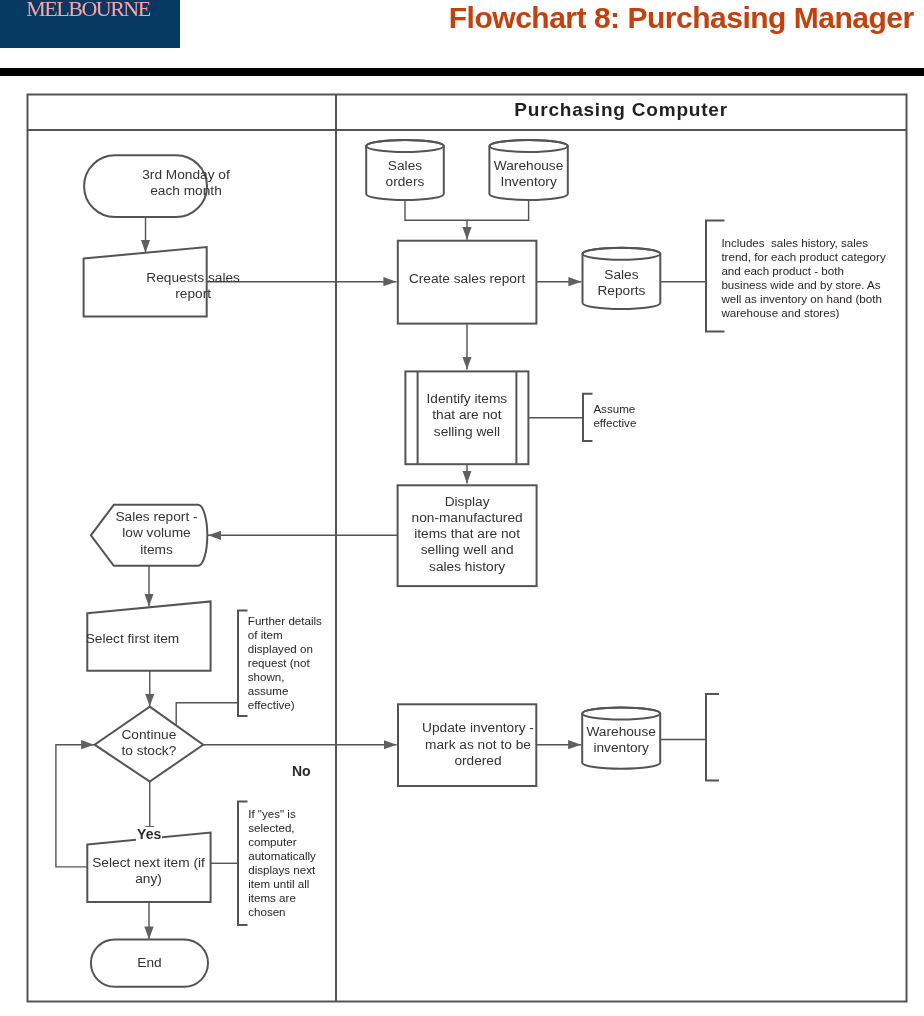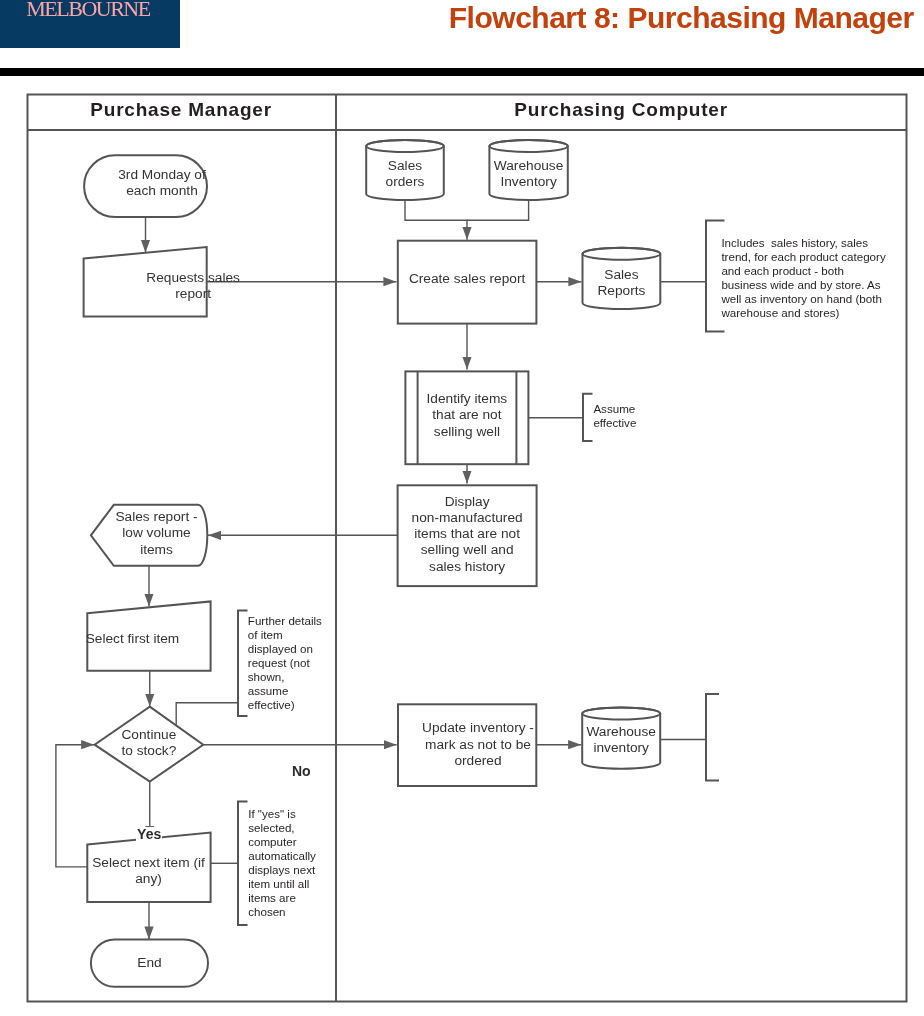--- a/index.html
+++ b/index.html
@@ -171,21 +171,21 @@
 
   <g fill="none" stroke="#545454" stroke-width="2">
     <path d="M724.5 220.5 L706 220.5 L706 331.5 L724.5 331.5"></path>
     <path d="M592.5 393.8 L583 393.8 L583 441 L592.5 441"></path>
     <path d="M247.5 610.5 L238 610.5 L238 716 L247.5 716"></path>
     <path d="M247.5 801.5 L238 801.5 L238 925 L247.5 925"></path>
     <path d="M719 694 L706 694 L706 780.5 L719 780.5"></path>
   </g>
  </svg>
 
- <div class="lbl" style="left:72px;top:166.9px;width:141px;padding-left:39px;">3rd Monday of<br>each month</div>
+ <div class="lbl" style="left:96px;top:166.9px;width:141px;padding-left:39px;">3rd Monday of<br>each month</div>
  <div class="lbl" style="left:83.6px;top:270.2px;width:123.1px;margin-left:48px;">Requests sales<br>report</div>
  <div class="lbl" style="left:366.2px;top:158px;width:77.6px;">Sales<br>orders</div>
  <div class="lbl" style="left:486.6px;top:158px;width:84px;">Warehouse<br>Inventory</div>
  <div class="lbl" style="left:397.8px;top:271.4px;width:138.6px;">Create sales report</div>
  <div class="lbl" style="left:582.5px;top:266.5px;width:77.8px;">Sales<br>Reports</div>
  <div class="lbl" style="left:405.4px;top:391px;width:123px;">Identify items<br>that are not<br>selling well</div>
  <div class="lbl" style="left:397.6px;top:493.5px;width:139px;">Display<br>non-manufactured<br>items that are not<br>selling well and<br>sales history</div>
  <div class="lbl" style="left:105px;top:509px;width:103px;">Sales report -<br>low volume<br>items</div>
  <div class="lbl" style="left:79px;top:630.5px;width:107px;">Select first item</div>
  <div class="lbl" style="left:94.6px;top:726.5px;width:108.6px;">Continue<br>to stock?</div>
@@ -195,16 +195,15 @@
  <div class="lbl" style="left:578.2px;top:723.5px;width:86px;">Warehouse<br>inventory</div>
 
  <div class="ann" style="left:721.4px;top:235.5px;width:168px;">Includes &nbsp;sales history, sales trend, for each product category and each product - both business wide and by store. As well as inventory on hand (both warehouse and stores)</div>
  <div class="ann" style="left:593.4px;top:402px;width:60px;">Assume effective</div>
  <div class="ann" style="left:247.8px;top:614.3px;width:80px;">Further details of item displayed on request (not shown, assume effective)</div>
  <div class="ann" style="left:248.2px;top:807.1px;width:80px;">If "yes" is selected, computer automatically displays next item until all items are chosen</div>
 
  <div class="edge-lbl" style="left:291.3px;top:736.3px;width:20px;">No</div>
  <div class="edge-lbl" style="left:136.3px;top:798.9px;width:25.7px;">Yes</div>
 
- <div class="hdr" style="left:27px;top:100px;width:309px;">Purchase Manager</div>
  <div class="hdr" style="left:336px;top:100px;width:571px;">Purchasing Computer</div>
 
 </div>
 
 </body></html>

